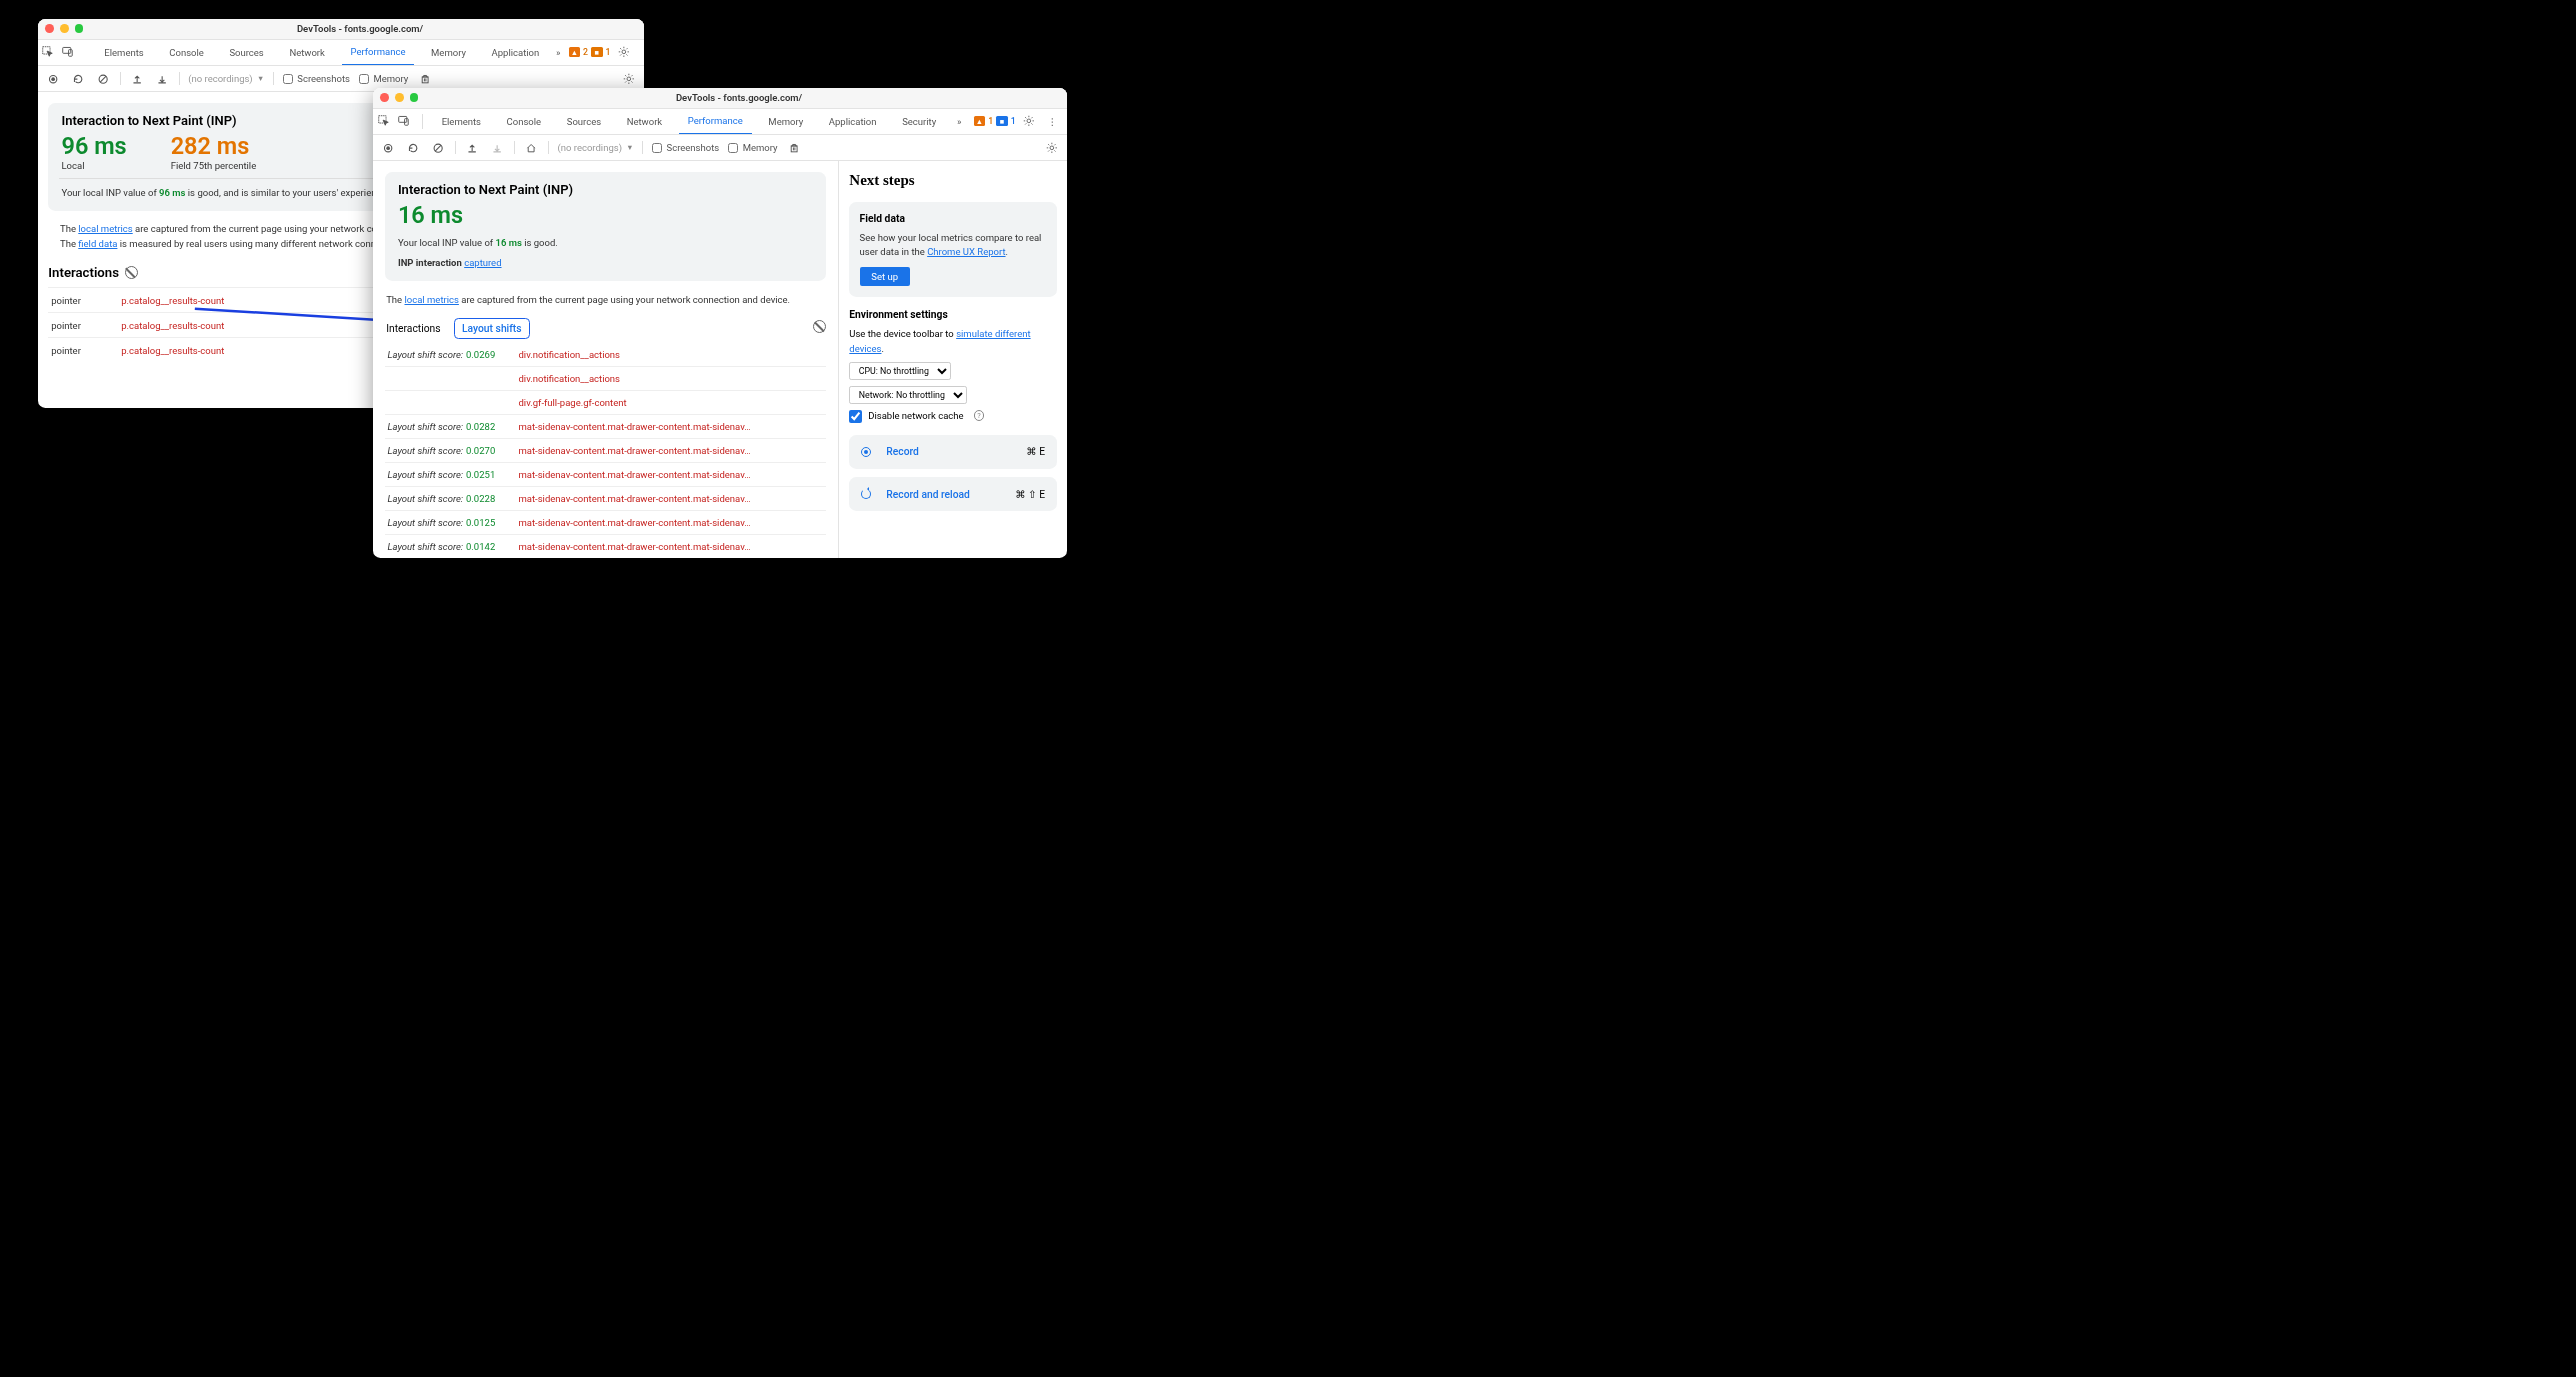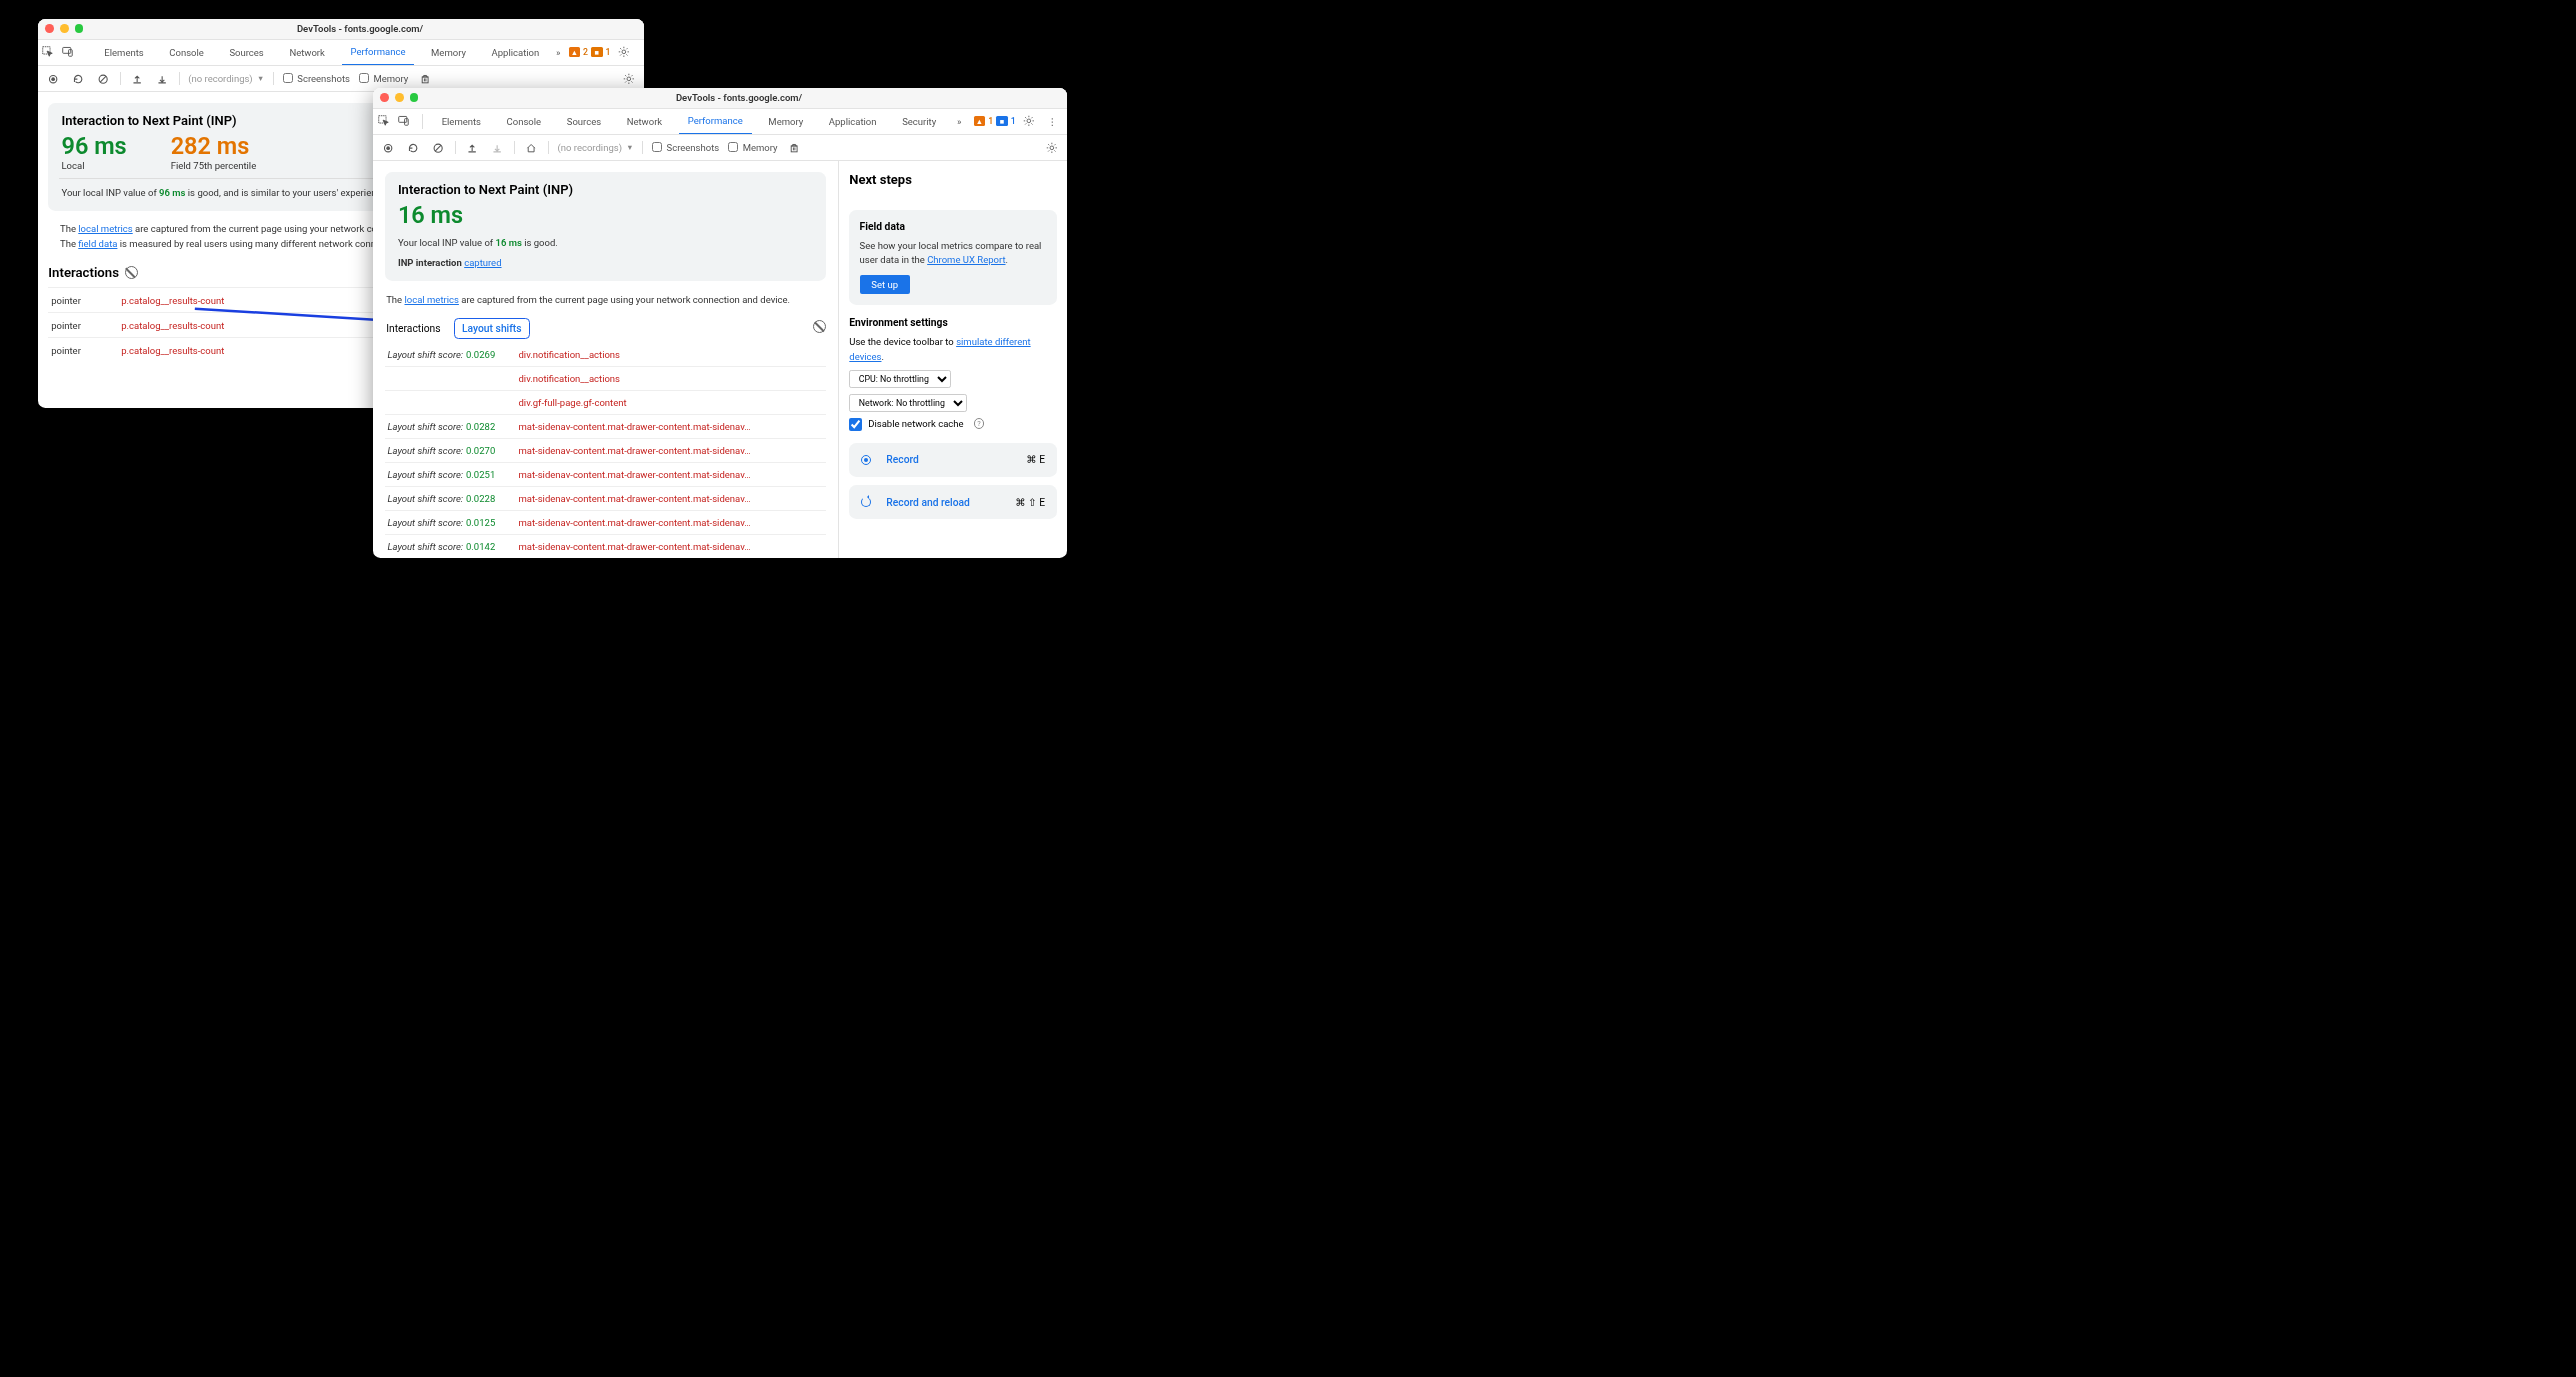--- a/index.html
+++ b/index.html
@@ -25,21 +25,21 @@
 .chip.msg { color: #1a73e8; }
 .chip.warn-orange { color: #d96f00; }
 .chip-box { display:inline-flex; align-items:center; justify-content:center; width:11.7px; height:10.3px; border-radius:1.5px; font-size:7.3px; font-weight:700; color:#fff;}
 .chip-box.tri { background:#e8710a; }
 .chip-box.msgb { background:#1a73e8; }
 .chip-box.orb { background:#e37400; }
 .toolbar { height: 26.4px; display: flex; align-items: center; border-bottom: 0.7px solid #e3e3e3; padding: 0 7.3px; gap: 8.8px; font-size: 9.5px; color: #555; }
 .toolbar .iconbtn { width: 16px; height: 16px; display: flex; align-items: center; justify-content: center; cursor: pointer; color: #555; }
 .no-rec { color: #999; display: flex; align-items: center; gap: 4.4px; }
 .chevdown { font-size: 7.3px; color: #888; }
-.checkbox { display: flex; align-items: flex-start; gap: 4.4px; font-size: 9.5px; }
+.checkbox { display: flex; align-items: center; gap: 4.4px; font-size: 9.5px; }
 .checkbox input { width: 10.3px; height: 10.3px; }
 .content { padding: 10.3px 10.3px; overflow-y: auto; height: calc(100% - 73px); }
 .card { background: #f1f3f4; border-radius: 7.3px; padding: 10.3px 13.2px; margin-bottom: 8.8px; }
 .card h3 { font-size: 13px; font-weight: 600; margin-bottom: 5.9px; }
 .metrics { display: flex; gap: 44px; margin-bottom: 7.3px; }
 .metric-big { font-size: 23.5px; font-weight: 600; line-height: 1.1; }
 .metric-big.green { color: #0d8a2e; }
 .metric-big.orange { color: #e37400; }
 .metric-sub { font-size: 9.5px; color: #333; }
 .hr { border-top: 0.7px solid #ddd; margin: 7.3px -2.9px; }
@@ -51,21 +51,21 @@
 .ban-icon { width:13.2px; height:13.2px; border:1.5px solid #666; border-radius:50%; position:relative; display:inline-block;}
 .ban-icon::after{content:"";position:absolute;width:13.2px;height:1.5px;background:#666;top:5.1px;left:-1.5px;transform:rotate(45deg);}
 .arrow-svg { position:absolute; pointer-events:none; }
 .table-row { display: flex; align-items: center; height: 25px; border-top: 0.7px solid #eee; font-size: 9.5px; padding: 0 2.9px; }
 .table-row .c1 { width: 70px; color: #333; }
 .table-row .c2 { flex: 1; color: #c5221f; }
 .table-row .c3 { color: #0d8a2e; font-weight: 500; text-align: right; }
 .scrollarea { height: calc(100% - 73px); display:flex; }
 .main-col { flex: 1; padding: 10.3px 11.7px; overflow-y:auto; border-right:0.7px solid #e3e3e3;}
 .side-col { width: 228px; padding: 10.3px 10.3px; overflow-y:auto;}
-.side-h { font-size: 13px; font-weight: 700; margin-bottom: 23px; }
+.side-h { font-size: 15px; font-weight: 700; margin-bottom: 13px; font-family: Liberation Serif, serif; }
 .side-card { background: #f1f3f4; border-radius: 7.3px; padding: 10.3px; margin-bottom: 11.7px; }
 .side-card h4 { font-size: 10.3px; font-weight: 700; margin-bottom: 5.9px; }
 .side-card p { font-size: 9.5px; line-height: 1.5; color: #333; }
 .btn-primary { background: #1a73e8; color: #fff; border: none; border-radius: 2px; padding: 4.4px 11.7px; font-size: 9.5px; cursor: pointer; margin-top: 7.3px; }
 select { font-size: 8.8px; padding: 2.2px 4.4px; border: 0.7px solid #ccc; border-radius: 2.2px; background: #fff; }
 .side-block { margin-bottom: 11.7px; }
 .side-block h4 { font-size: 10.3px; font-weight: 700; margin-bottom: 5.9px; }
 .side-block p { font-size: 9.5px; margin-bottom: 5.9px; line-height:1.5;}
 .side-row { display:flex; align-items:center; justify-content:space-between; background:#f1f3f4; border-radius:7.3px; padding:10.3px 11.7px; margin-bottom:8.8px; font-size:10.3px;}
 .side-row .left { display:flex; align-items:center; gap:15px; color:#1a73e8; font-weight:500; cursor:pointer;}

